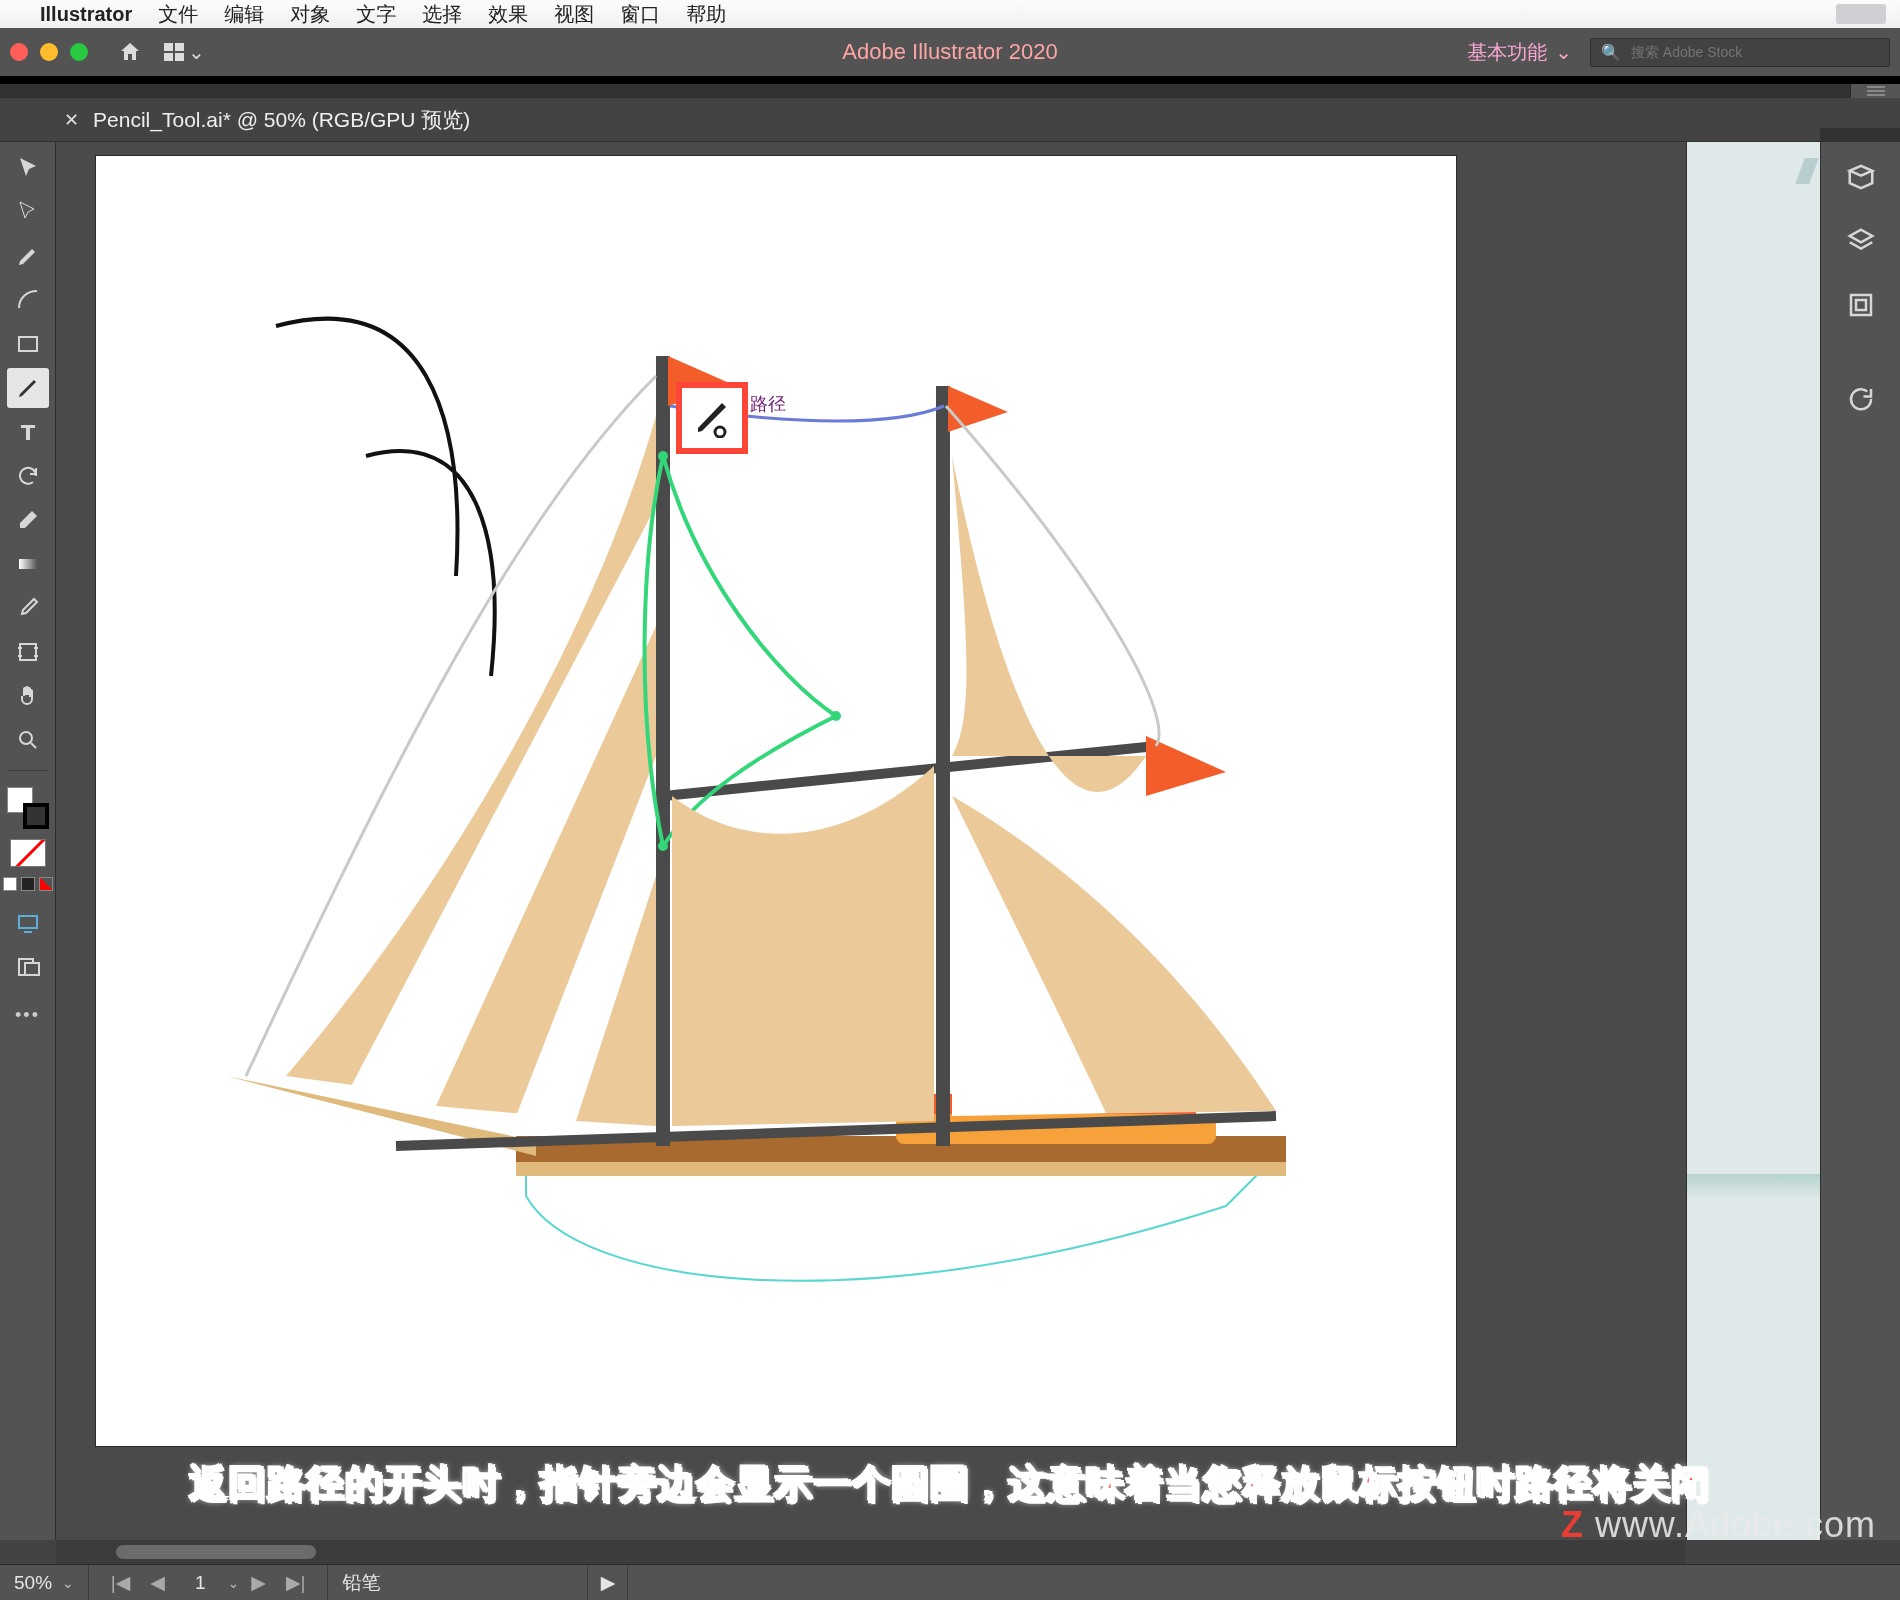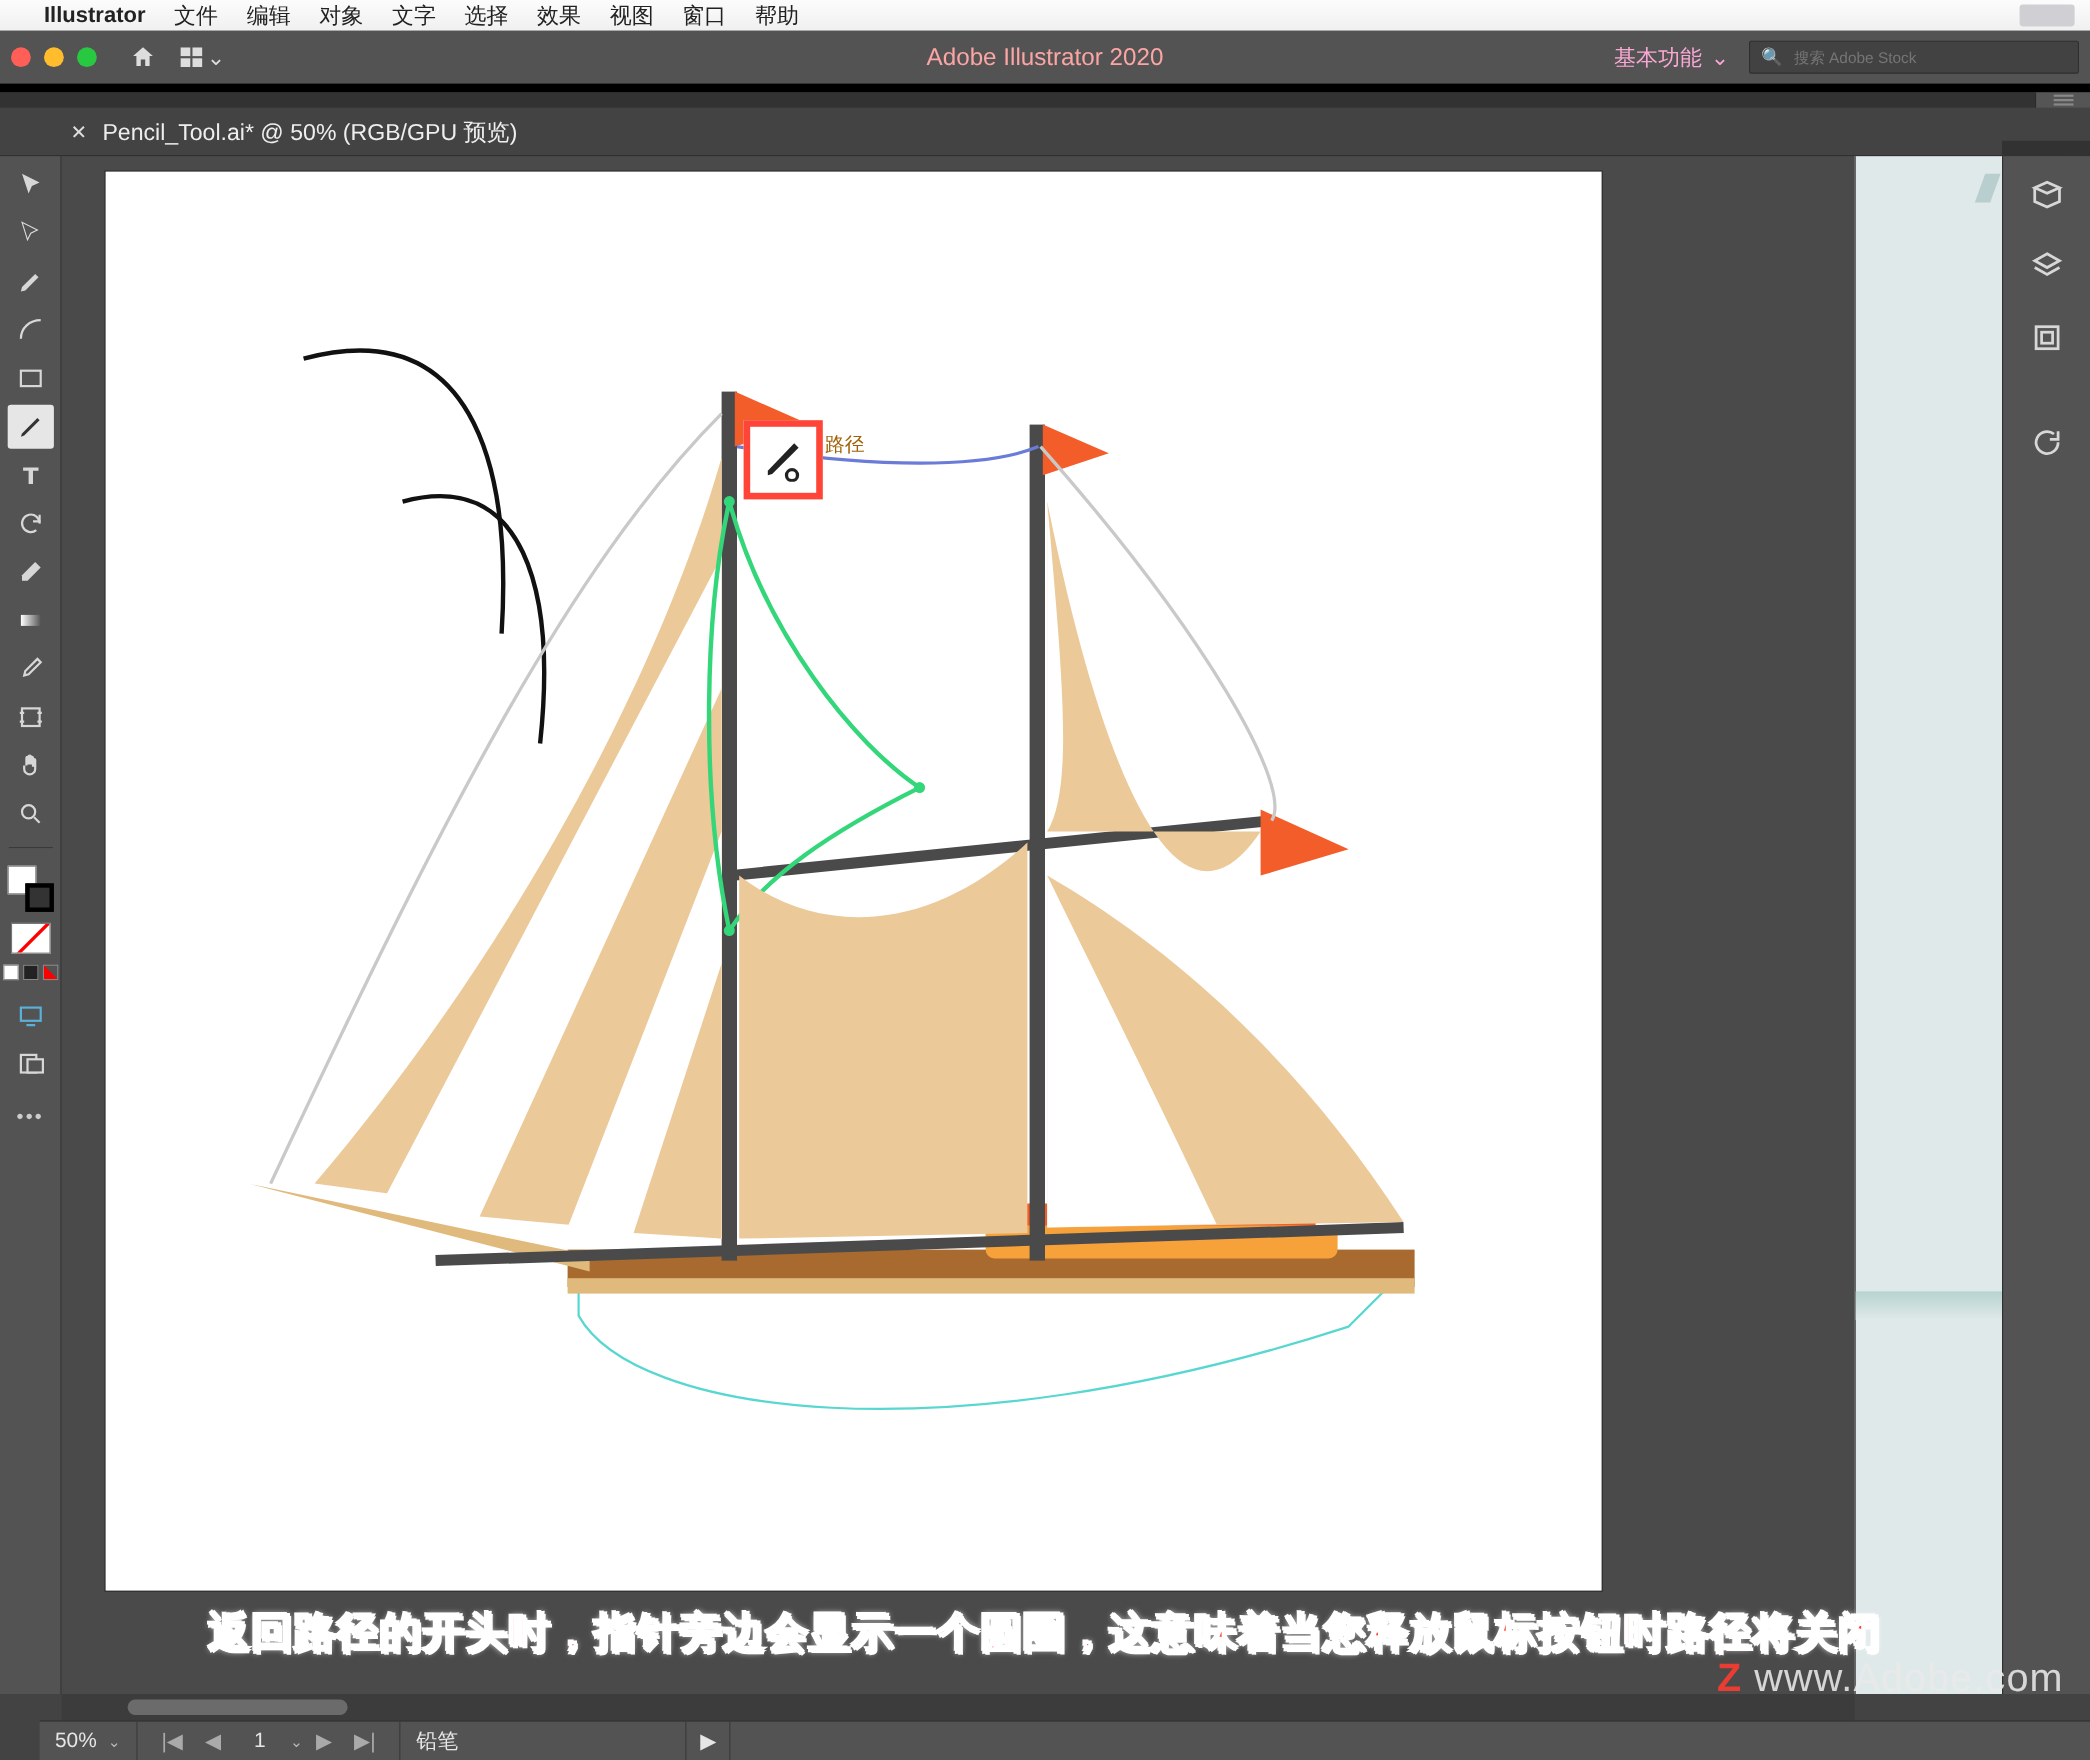--- a/index.html
+++ b/index.html
@@ -60,41 +60,41 @@
     .mini-row .a{background:#fff;} .mini-row .b{background:#222;} .mini-row .c{background:linear-gradient(45deg,#ff0000 0 50%,transparent 50%);}
     .screen-ico { margin-top:8px; color:#5ab0d8; }
     .dots { color:#ccc; margin-top:14px; letter-spacing:2px; font-size:18px; }
 
     
     .canvas-wrap { flex:1; background:#4a4a4a; position:relative; overflow:hidden; }
     .artboard { position:absolute; top:14px; left:40px; width:1360px; height:1290px; background:#fff; box-shadow: 0 0 0 1px #2a2a2a; }
     .artboard svg { width:100%; height:100%; }
     .pencil-cursor-box{position:absolute; top:226px; left:580px; width:72px; height:72px; border:6px solid #ff4538; background:#fff; display:flex; align-items:center; justify-content:center;}
     .pencil-cursor-box svg{width:40px;height:40px;}
-    .anno-path{position:absolute; top:236px; left:654px; font-size:18px; color:#a16207;text-align:right;}
+    .anno-path{position:absolute; top:236px; left:654px; font-size:18px; color:#701a75;text-align:right;}
 
     
     .nav-col { position:absolute; top:58px; right:80px; width:134px; bottom:60px; background:#dfe9e9; border-left:1px solid #2f2f2f; }
     .nav-col .mini1{position:absolute; top:16px; right:6px; width:14px;height:26px;background:#b9cfcf;transform:skewX(-20deg);}
     .nav-col .sea{position:absolute; left:0; right:0; bottom:340px; height:26px; background:linear-gradient(#b7d3d0,#dfe9e9);}
 
     
     .right-dock { width:80px; background:#535353; border-left:1px solid #2f2f2f; display:flex; flex-direction:column; align-items:center; padding-top:20px; gap:30px; position:absolute; top:58px; right:0; bottom:60px; }
     .right-dock .dicon { color:#d7d7d7; }
     .right-dock .dicon svg{width:30px;height:30px;}
     .dock-strip{height:14px;background:#323232;position:absolute;top:44px;right:0;width:80px;}
 
     
     .vscroll { position:absolute; top:0; bottom:0; right:0; width:20px; background:#3c3c3c; }
     .vscroll .thumb{ position:absolute; left:3px; right:3px; top:360px; height:110px; background:#6b6b6b; border-radius:8px; }
     .hscroll-area { position:absolute; left:56px; right:214px; bottom:36px; height:24px; background:#3c3c3c; display:flex; align-items:center; }
     .hscroll-area .thumb{ height:14px; width:200px; background:#6b6b6b; border-radius:8px; margin-left:60px; }
 
     
-    .status-bar { position:absolute; left:0; right:0; bottom:0; height:36px; background:#535353; display:flex; align-items:center; border-top:1px solid #2a2a2a;margin-left:36px; }
+    .status-bar { position:absolute; left:0; right:0; bottom:0; height:36px; background:#535353; display:flex; align-items:center; border-top:1px solid #2a2a2a; }
     .status-seg { height:100%; display:flex; align-items:center; padding:0 14px; color:#e6e6e6; font-size:19px; border-right:1px solid #3a3a3a; gap:10px; }
     .status-seg .chev{font-size:14px;color:#bbb;}
     .nav-btn{color:#aaa;padding:0 8px;}
     .status-fill{flex:1;}
 
     
     .caption { position:absolute; left:0; right:0; bottom:90px; text-align:center; font-size:38px; font-weight:700; color:#ff4433; -webkit-text-stroke: 2px #fff; text-shadow: 0 0 6px #fff, 2px 2px 0 #fff, -2px -2px 0 #fff; letter-spacing:1px; padding:0 12px;}
     .watermark { position:absolute; right:24px; bottom:54px; font-size:36px; color:#eaeaea; opacity:.88; font-weight:500; letter-spacing:1px;}
     .watermark .z{color:#ff3b2f;font-weight:700;}
   </style>

